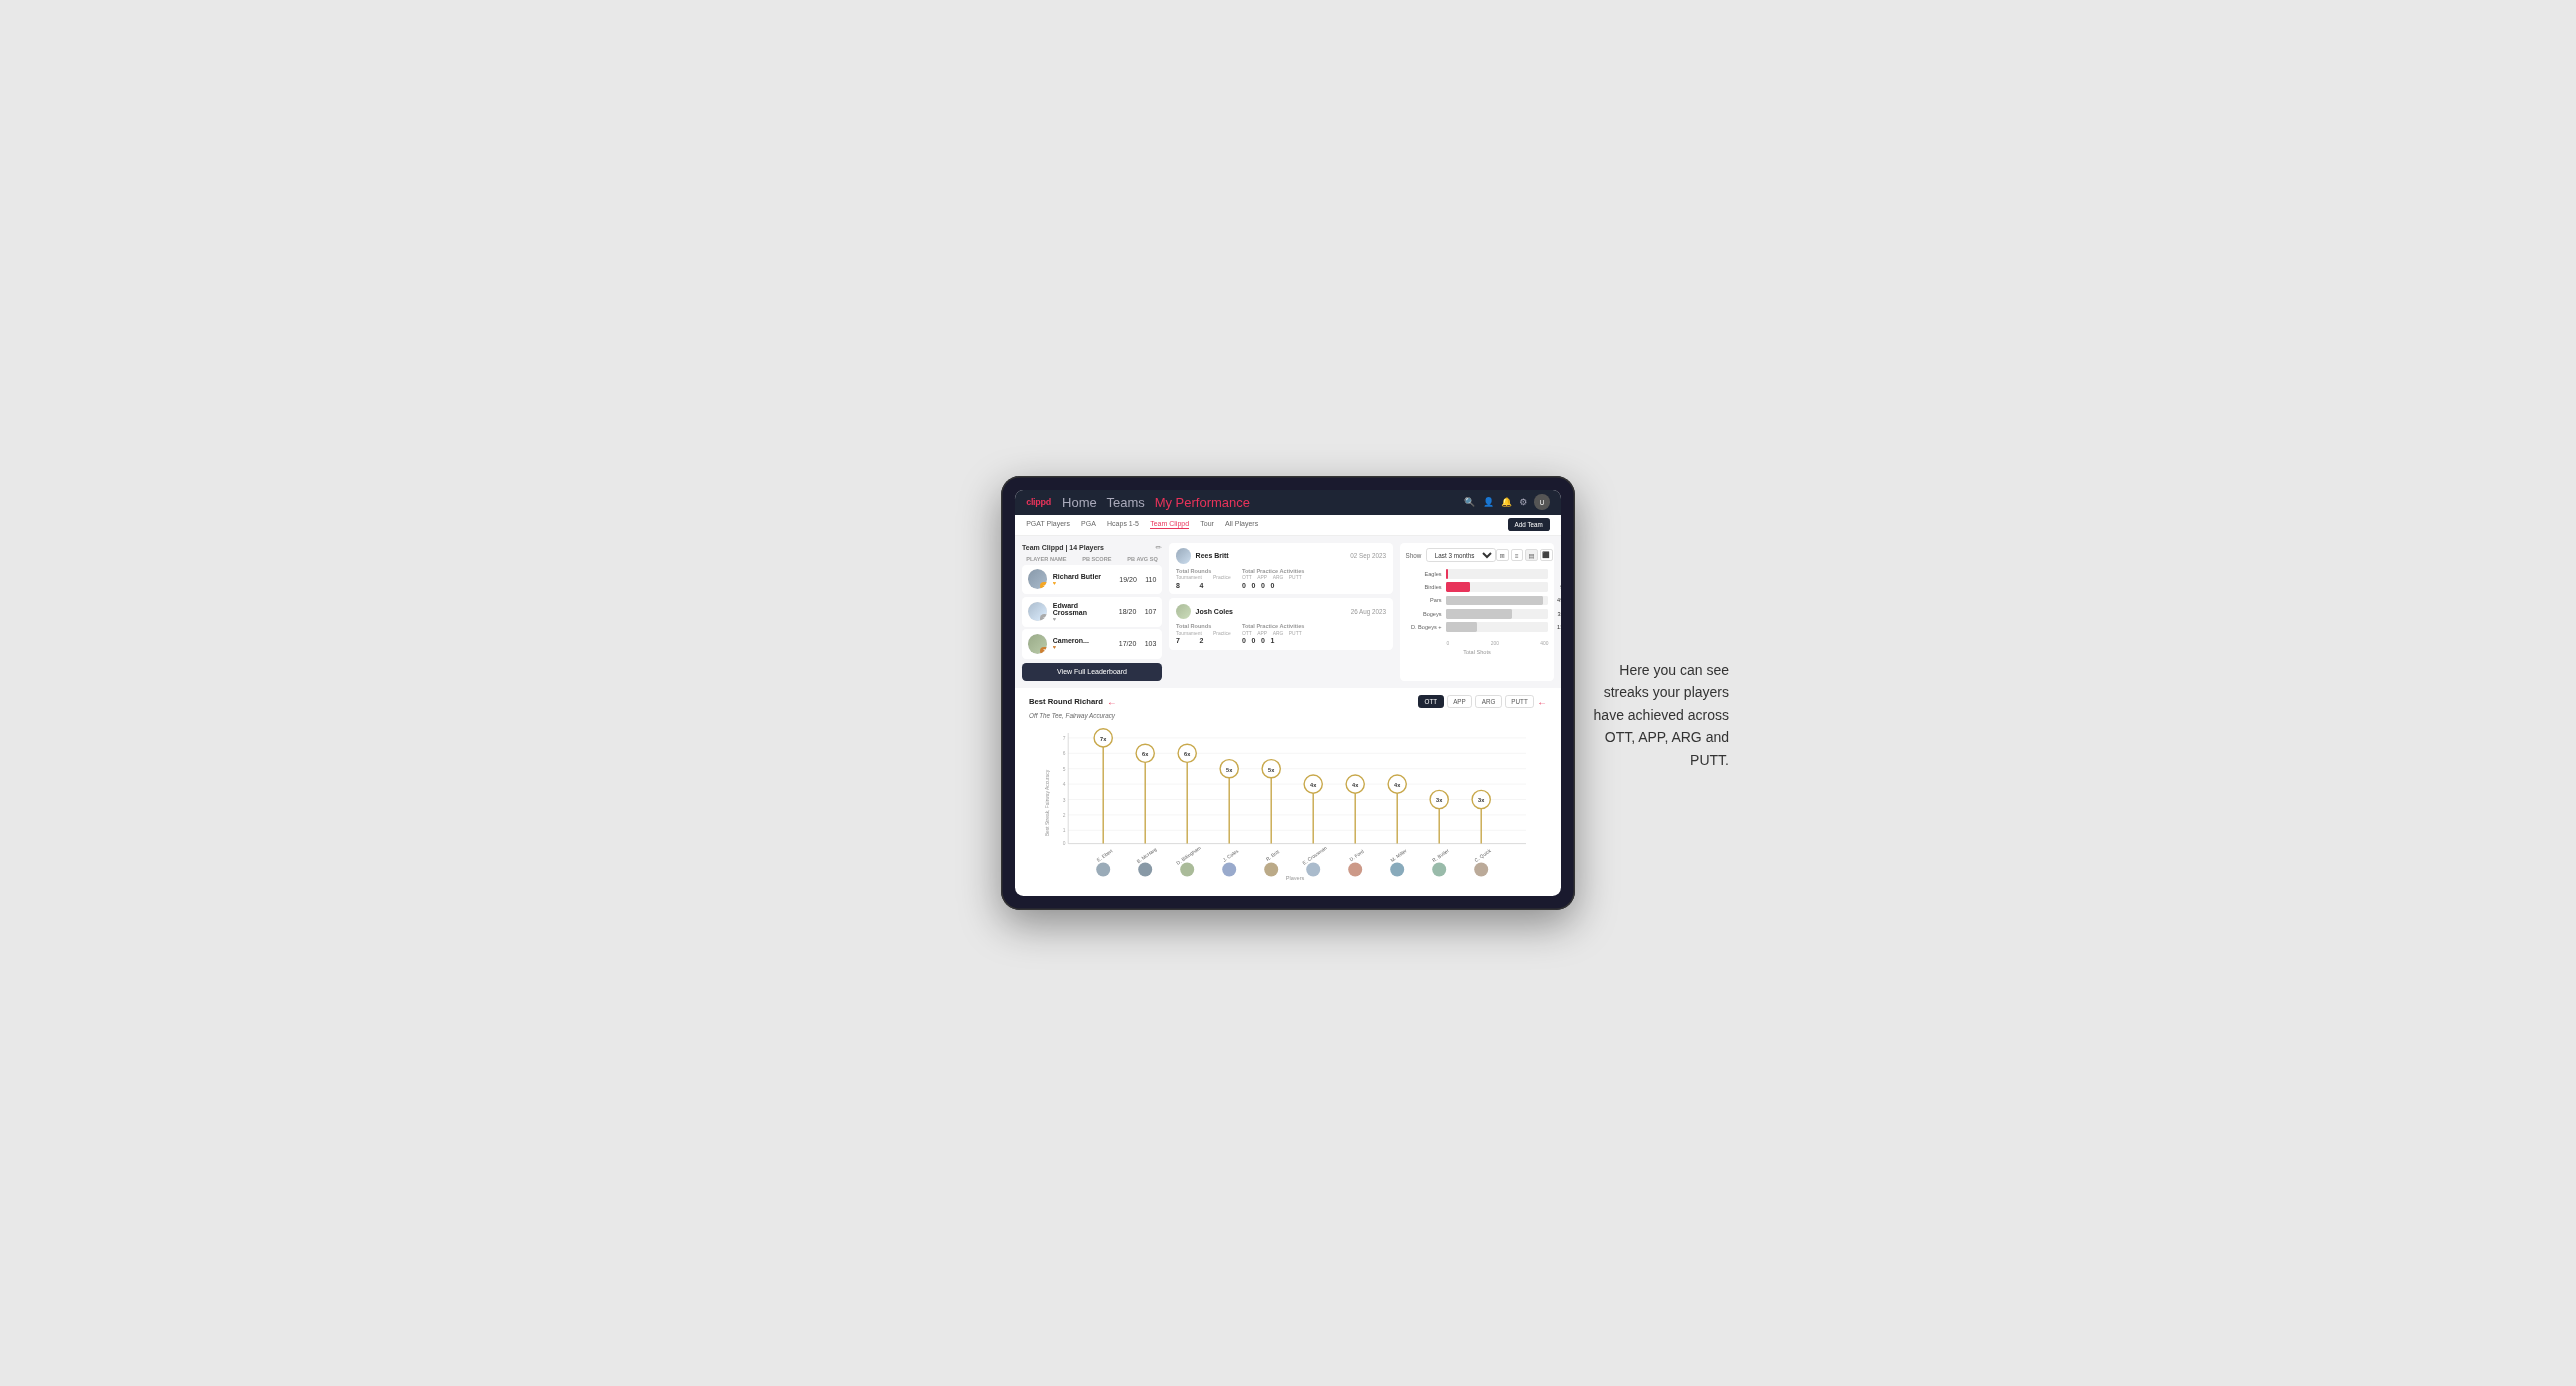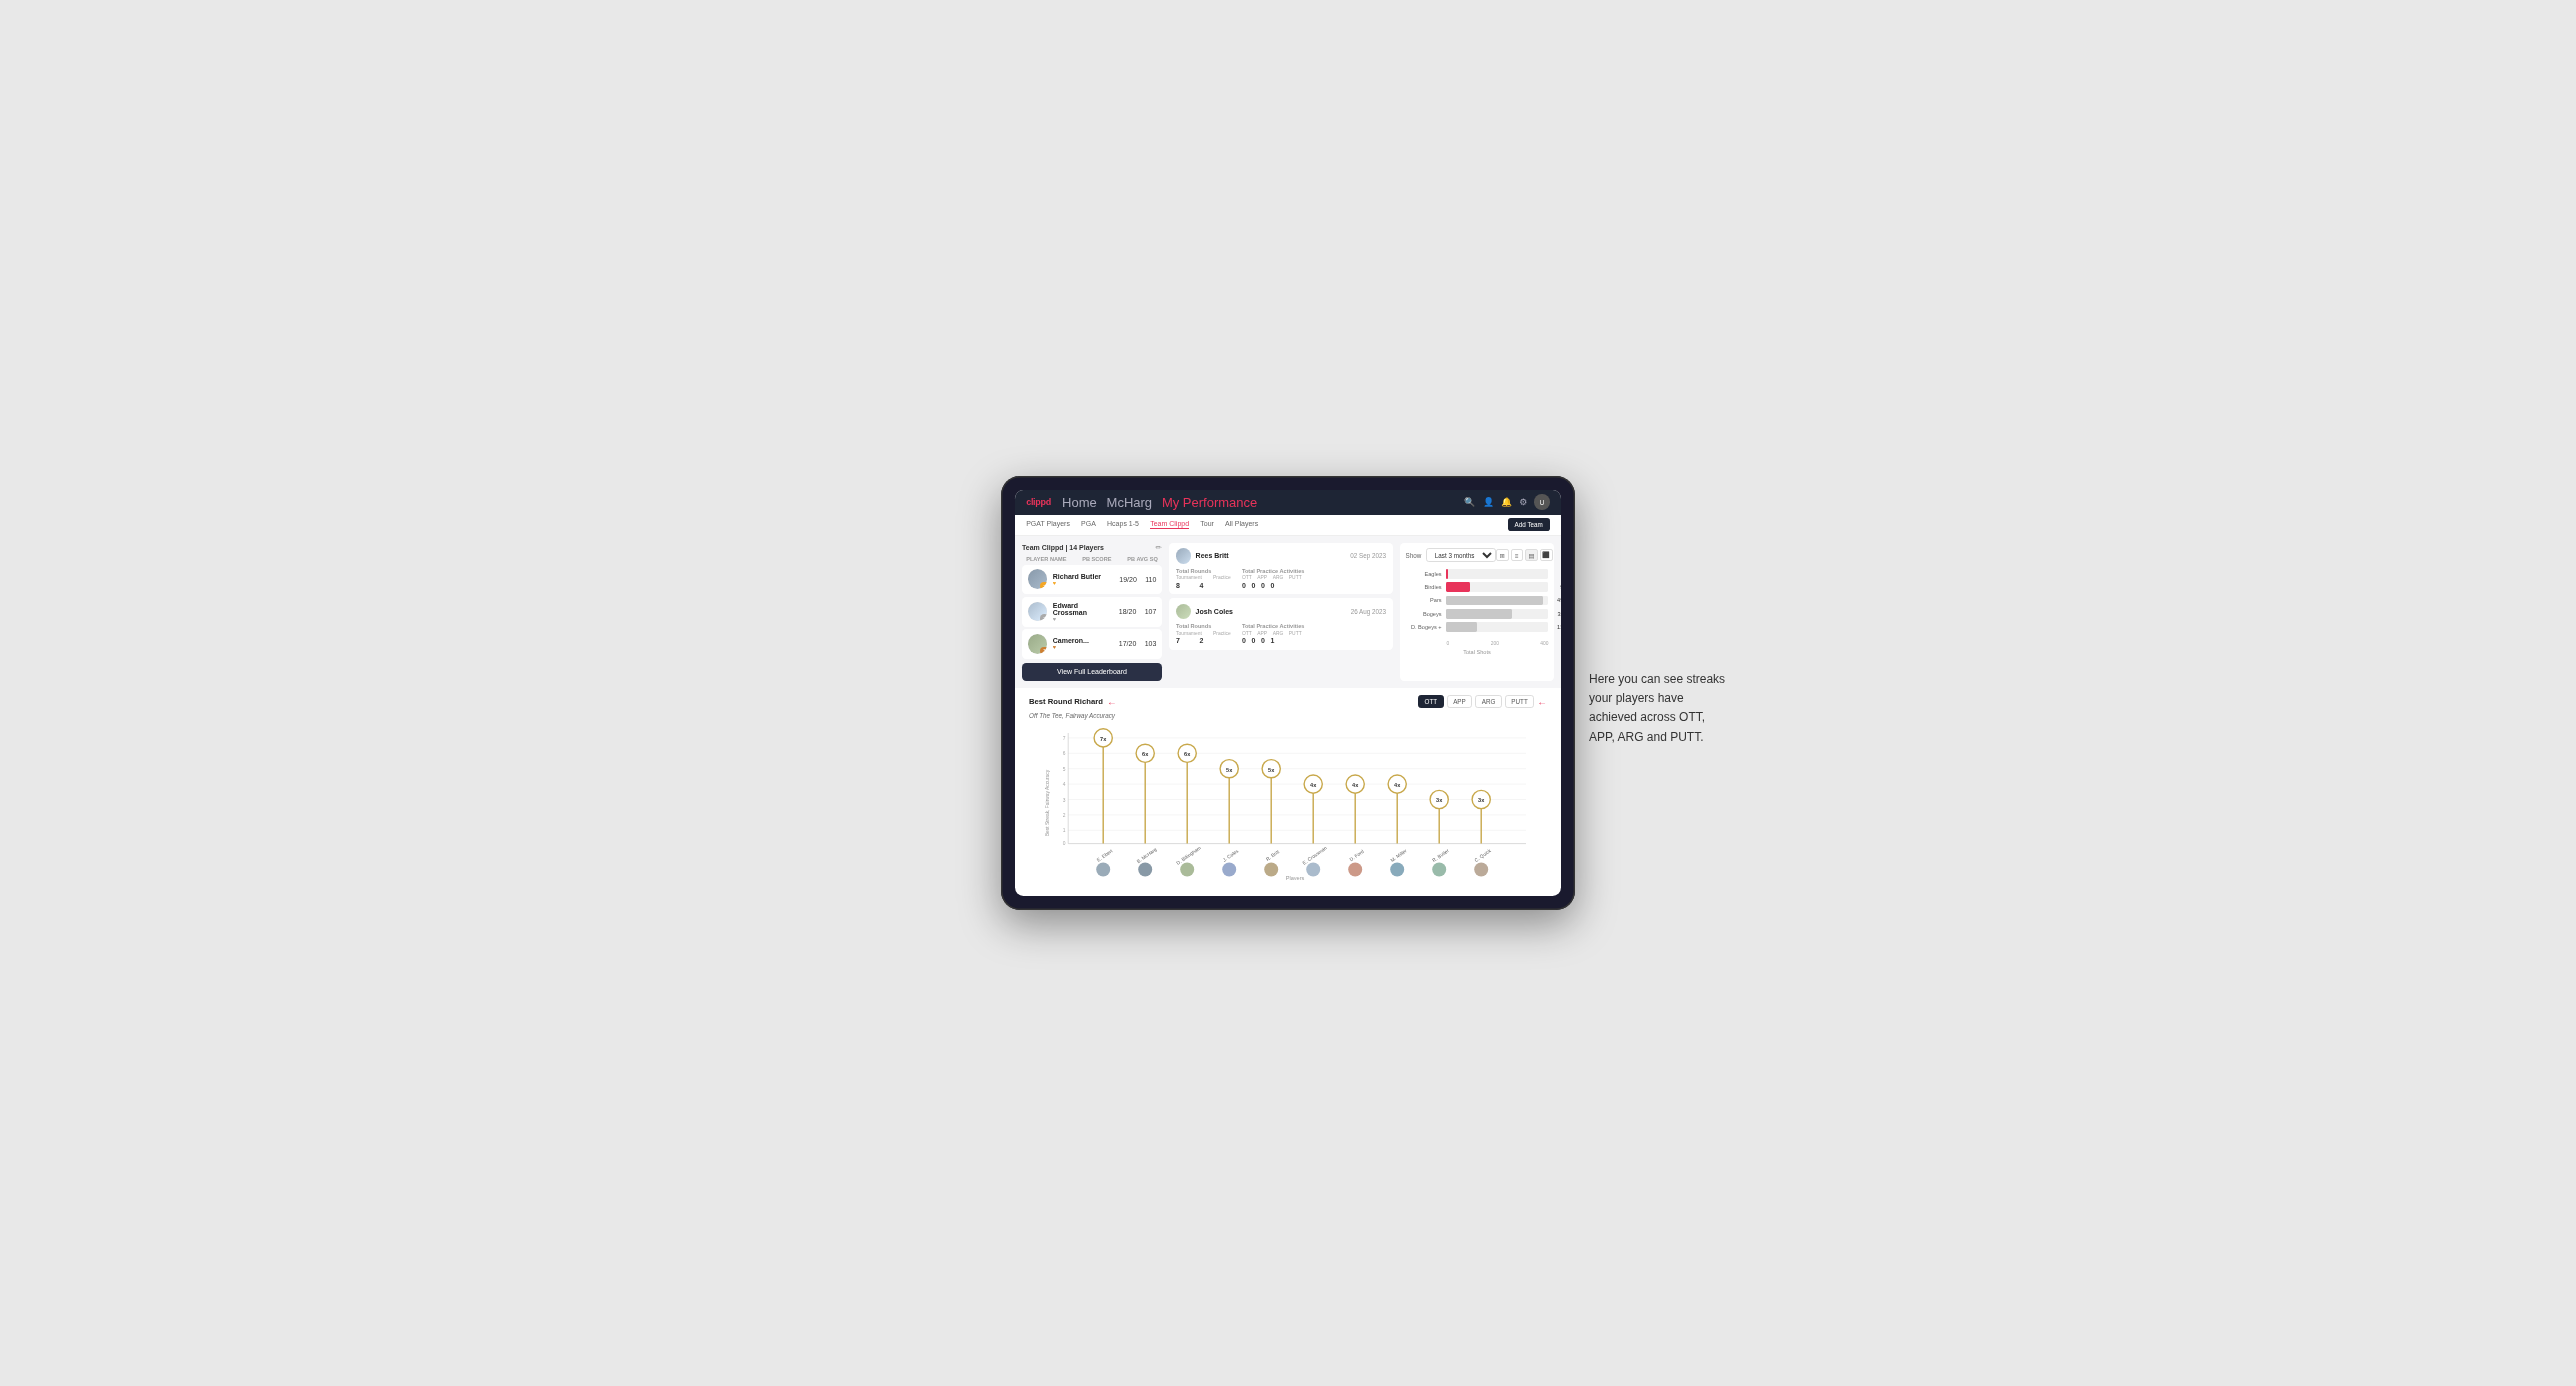--- a/index.html
+++ b/index.html
@@ -503,43 +503,44 @@
       display: flex;
       align-items: center;
     }
 
     .annotation-box {
       position: absolute;
       right: -154px;
       top: 50%;
       transform: translateY(-30%);
       width: 140px;
-      font-size: 12px;
+      font-size: 14px;
       line-height: 1.6;
       color: #333;
+      text-align: right;
     }
 
     
     .streaks-svg-wrap {
       width: 100%;
       overflow-x: auto;
     }
   </style>
 </head>
 <body>
 
 <div class="page-wrapper">
   <div class="tablet-frame">
     <div class="tablet-screen">
 
       <div class="top-nav">
         <span class="logo">clippd</span>
         <div class="nav-items">
           <span class="nav-item">Home</span>
-          <span class="nav-item">McHarg</span>
+          <span class="nav-item">Teams</span>
           <span class="nav-item active">My Performance</span>
         </div>
         <div class="nav-right">
           <span class="nav-icon">🔍</span>
           <span class="nav-icon">👤</span>
           <span class="nav-icon">🔔</span>
           <span class="nav-icon">⚙</span>
           <div class="avatar-circle">U</div>
         </div>
       </div>

